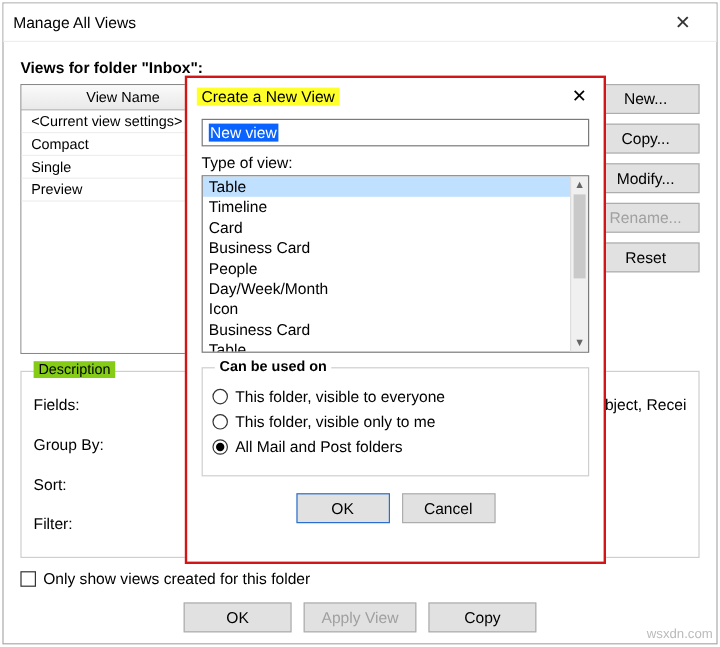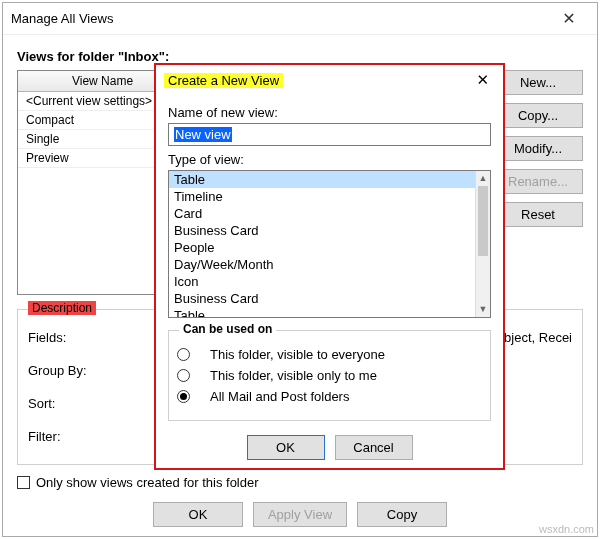--- a/index.html
+++ b/index.html
@@ -19,21 +19,21 @@
 .th { border-right: 1px solid #b5b5b5; border-bottom: 1px solid #b5b5b5; padding: 3px 8px; background: linear-gradient(#fafafa,#e9e9e9); font-size: 12px; text-align: center; }
 .th.col1 { flex: 0 0 170px; }
 .views-rows .td { padding: 2px 8px; border-bottom: 1px solid #eee; font-size: 12px; }
 .views-rows { height: 202px; background: #fff; }
 
 .side-buttons { display: flex; flex-direction: column; gap: 8px; margin-top: 0; margin-left: auto; }
 .btn { background: #e1e1e1; border: 1px solid #adadad; min-width: 90px; padding: 4px 14px; font-size: 13px; text-align: center; }
 .btn.disabled { color: #a0a0a0; }
 
 .desc-group { border: 1px solid #cfcfcf; margin-top: 14px; padding: 12px 10px 16px 10px; position: relative; }
-.desc-legend { position: absolute; top: -9px; left: 10px; background: #ef4444; padding: 0 4px; font-size: 12px; }
+.desc-legend { position: absolute; top: -9px; left: 10px; background: #84cc16; padding: 0 4px; font-size: 12px; }
 .desc-row { margin: 8px 0 18px 0; display: flex; }
 .desc-label { width: 80px; }
 .fields-value { margin-left: auto; }
 
 .only-row { margin-top: 10px; display: flex; align-items: center; gap: 6px; }
 .checkbox-box { width: 13px; height: 13px; border: 1px solid #333; background: #fff; }
 
 .bottom-buttons { margin-top: 12px; display: flex; gap: 10px; justify-content: center; }
 
 .watermark { position: absolute; right: 6px; bottom: 4px; font-size: 11px; color: #bbb; }
@@ -53,21 +53,21 @@
 .listbox { border: 1px solid #7a7a7a; width: 100%; height: 148px; overflow: hidden; position: relative; background: #fff; }
 .list-inner { position: absolute; left: 0; top: 0; right: 15px; bottom: 0; }
 .list-item { padding: 1px 5px; font-size: 13px; }
 .list-item.selected { background: #bfe0ff; }
 .list-scroll { position: absolute; right: 0; top: 0; bottom: 0; width: 15px; background: #f0f0f0; border-left: 1px solid #ddd; }
 .scroll-up, .scroll-down { height: 15px; text-align: center; font-size: 9px; color: #666; line-height: 15px; }
 .scroll-thumb { position: absolute; left: 2px; right: 2px; top: 15px; height: 70px; background: #c9c9c9; }
 
 .can-group { border: 1px solid #cfcfcf; margin-top: 12px; padding: 10px 8px 10px 8px; position: relative; }
 .can-legend { position: absolute; top: -9px; left: 10px; background: #fff; padding: 0 4px; font-size: 12px; font-weight: bold; }
-.radio-row { display: flex; align-items: center; gap: 20px; margin: 6px 0; }
+.radio-row { display: flex; align-items: center; gap: 6px; margin: 6px 0; }
 .radio { width: 13px; height: 13px; border: 1px solid #333; border-radius: 50%; position: relative; background: #fff; }
 .radio.checked::after { content: ""; position: absolute; left: 2px; top: 2px; width: 7px; height: 7px; background: #000; border-radius: 50%; }
 
 .modal-buttons { display: flex; gap: 10px; justify-content: center; margin-top: 14px; }
 .btn.ok { border: 1.5px solid #2a6fcf; }
 
 </style>
 </head>
 <body>
 
@@ -130,21 +130,20 @@
     </div>
   </div>
 </div>
 
 <div class="modal">
   <div class="modal-titlebar">
     <div class="modal-title">Create a New View</div>
     <div class="modal-close">✕</div>
   </div>
   <div class="modal-body">
-    <div class="form-label">Name of new view:</div>
     <div class="text-input sel"><span class="selspan">New view</span></div>
 
     <div class="form-label">Type of view:</div>
     <div class="listbox">
       <div class="list-inner">
         <div class="list-item selected">Table</div>
         <div class="list-item">Timeline</div>
         <div class="list-item">Card</div>
         <div class="list-item">Business Card</div>
         <div class="list-item">People</div>

